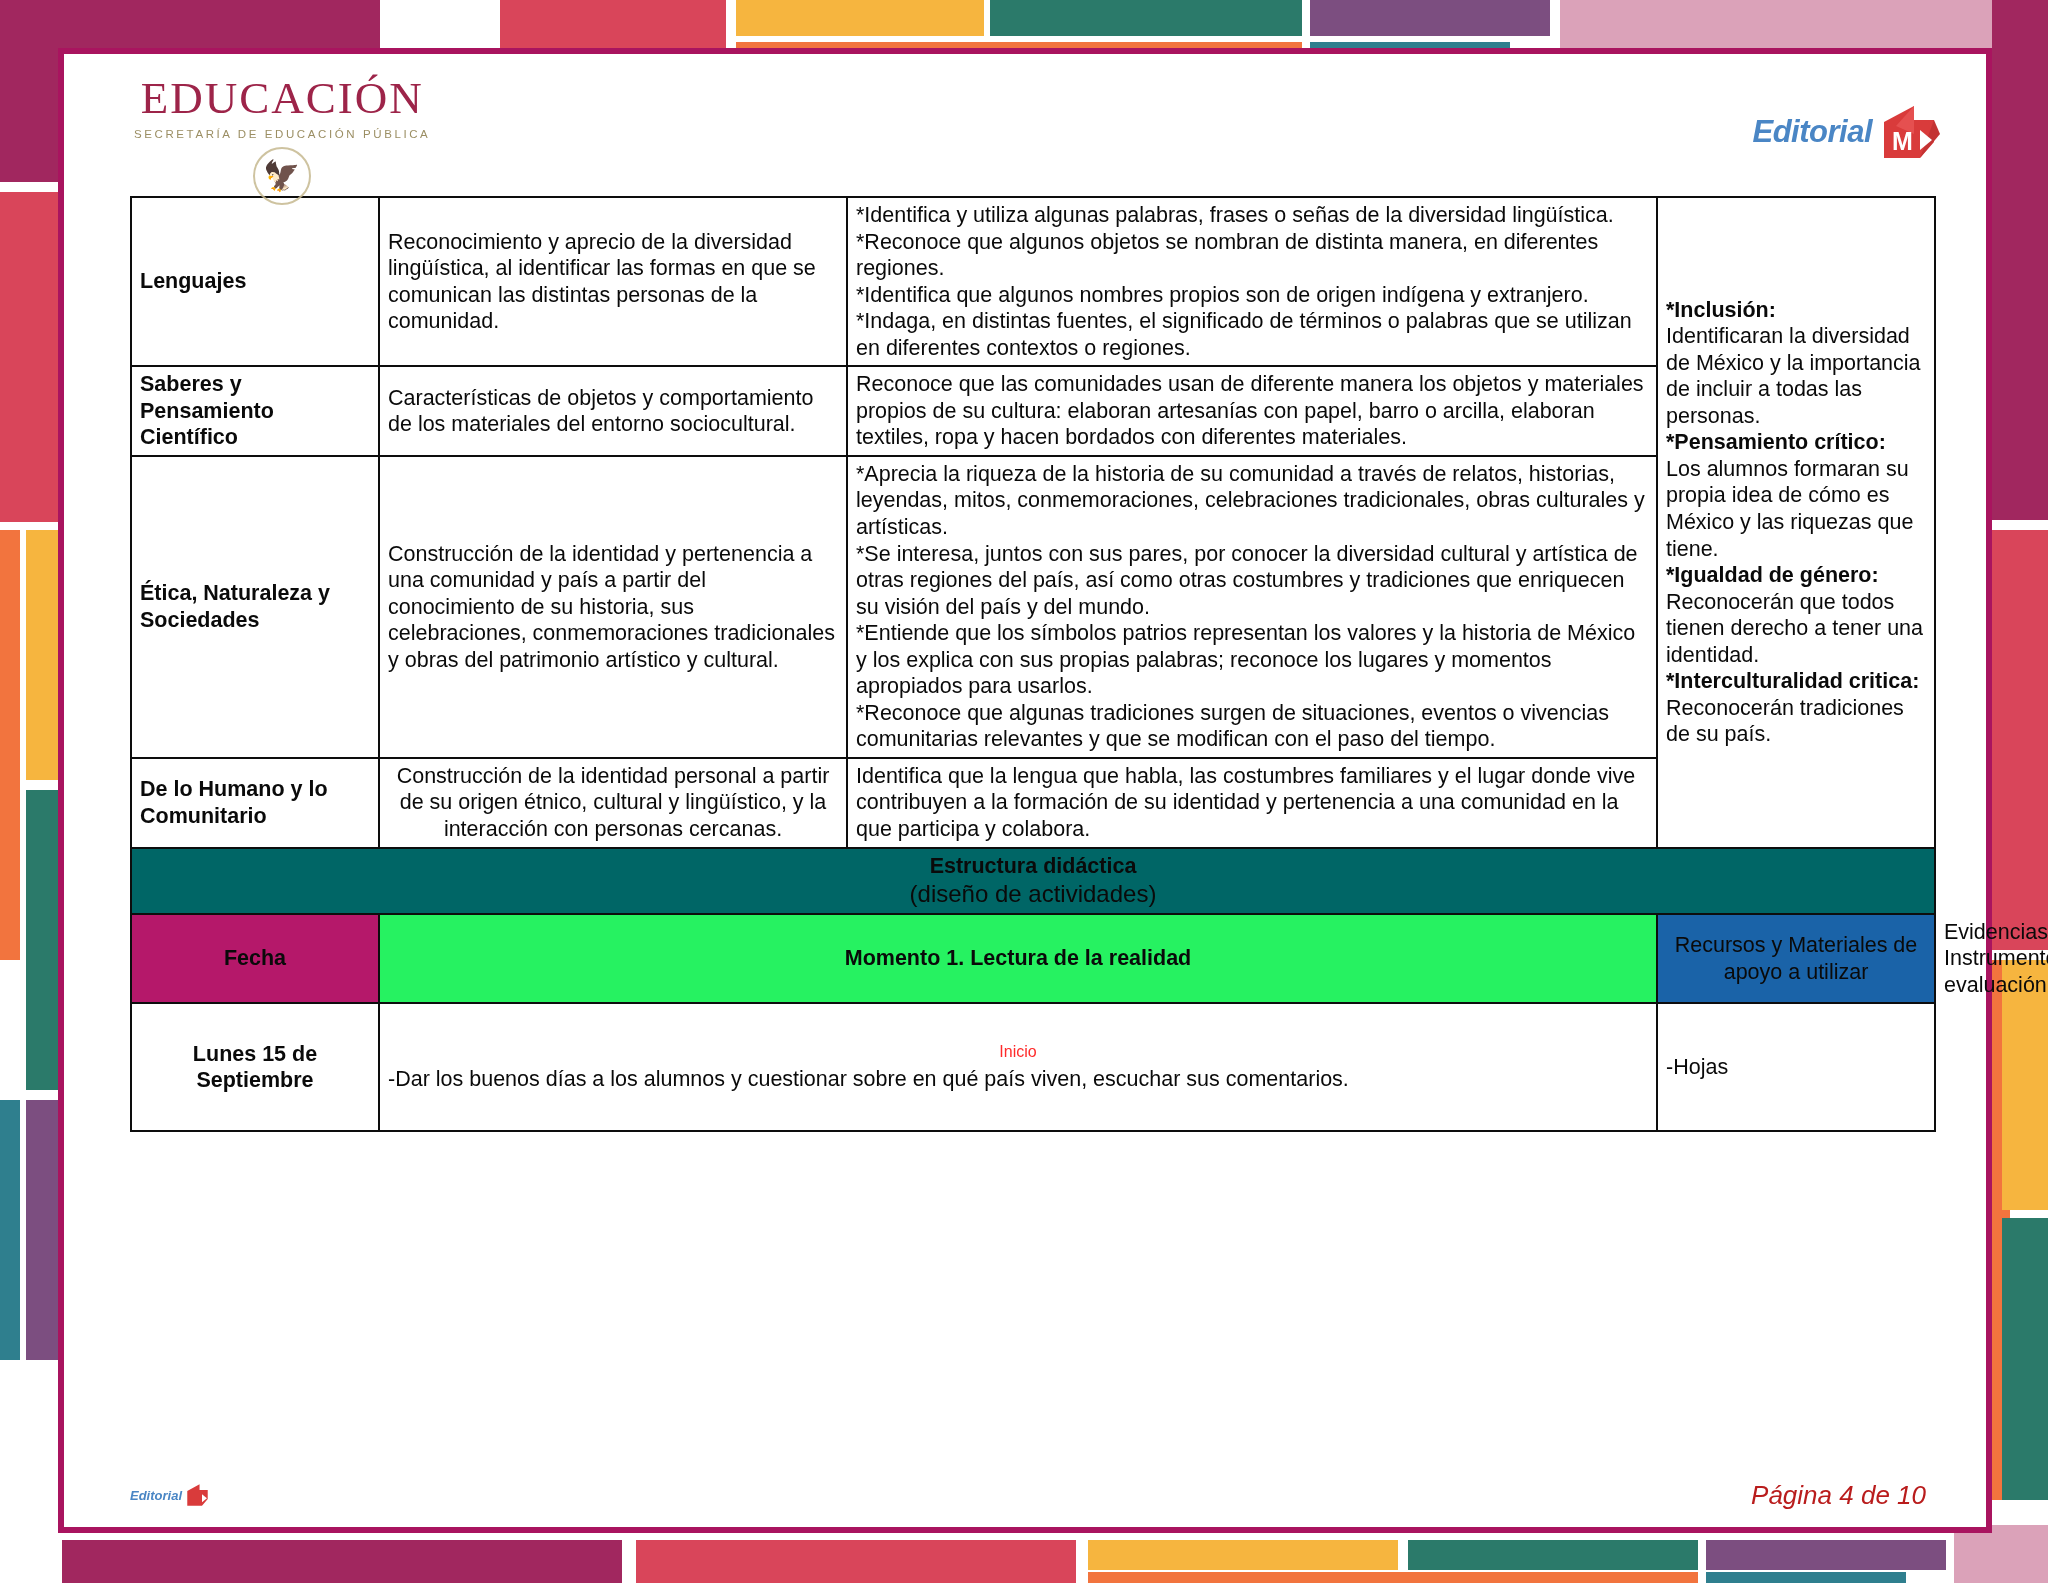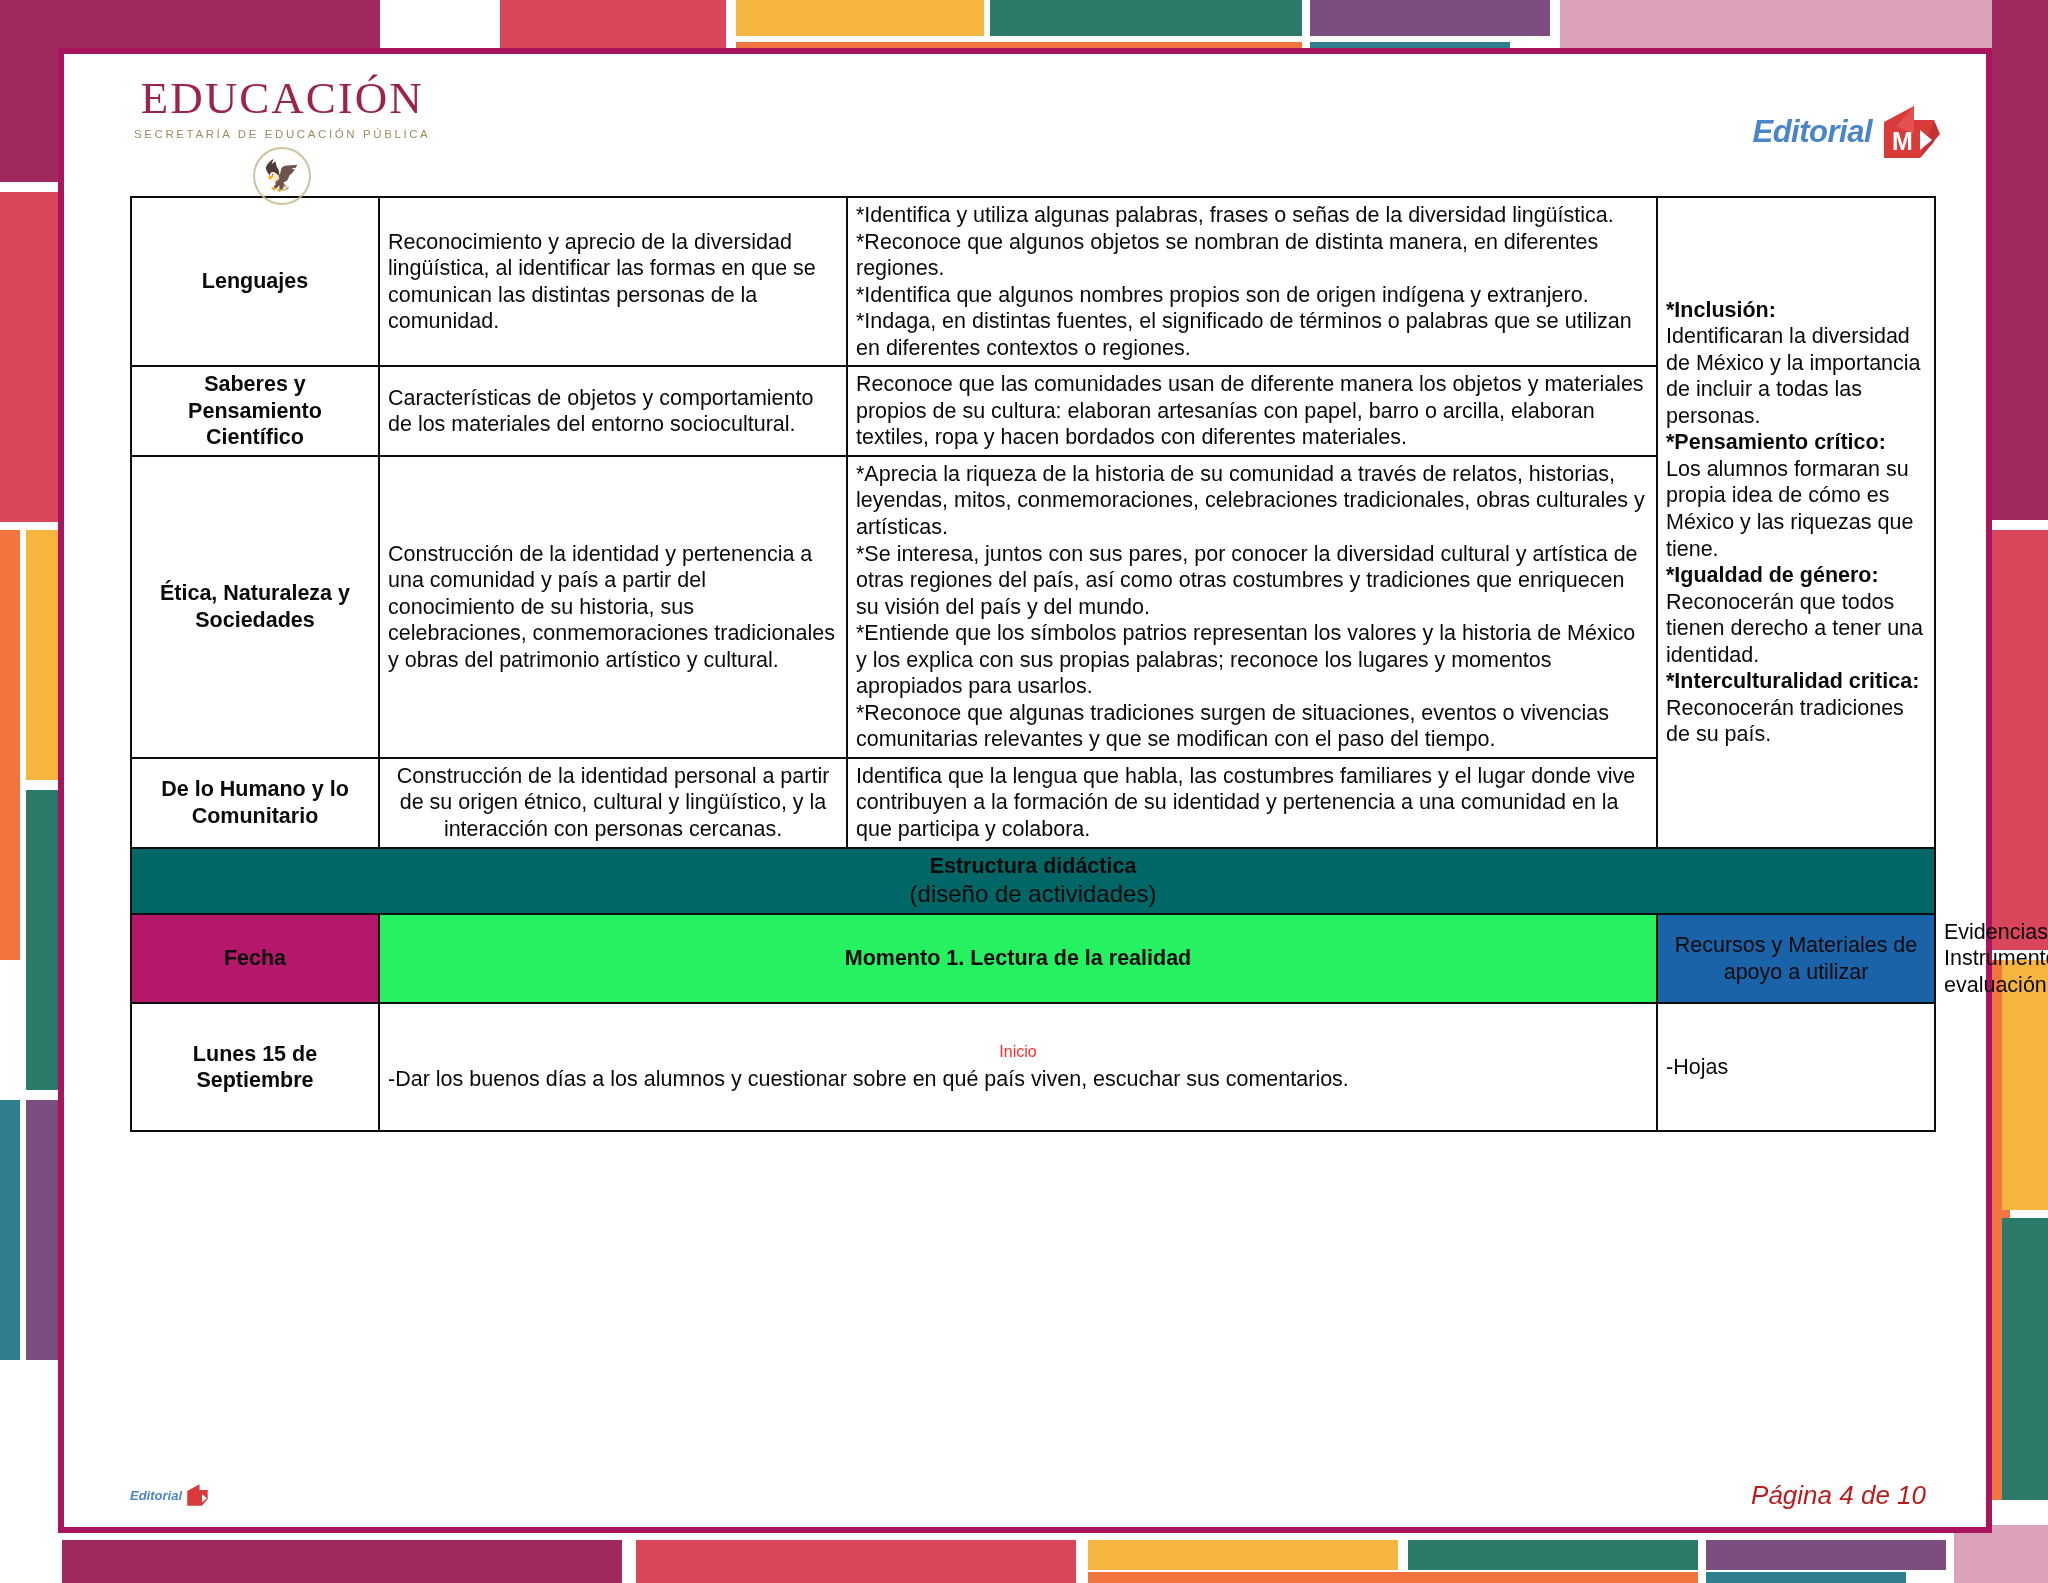--- a/index.html
+++ b/index.html
@@ -125,21 +125,21 @@
     font-size: 21.5px;
     line-height: 1.235;
     color: #0a0a0a;
   }
   .col-campo { width: 248px; }
   .col-contenido { width: 468px; }
   .col-pda { width: 810px; }
   .col-ejes { width: 278px; }
 
   td.campo {
-    text-align: center;
+    text-align: left;
     font-weight: bold;
     color: #5b5a32;
     font-size: 24px;
     line-height: 1.3;
     border-radius: 20px;
   }
   td.contenido { vertical-align: top; padding-top: 10px; }
   td.pda { vertical-align: top; padding-top: 8px; border-radius: 16px; }
   td.ejes {
     vertical-align: top;

